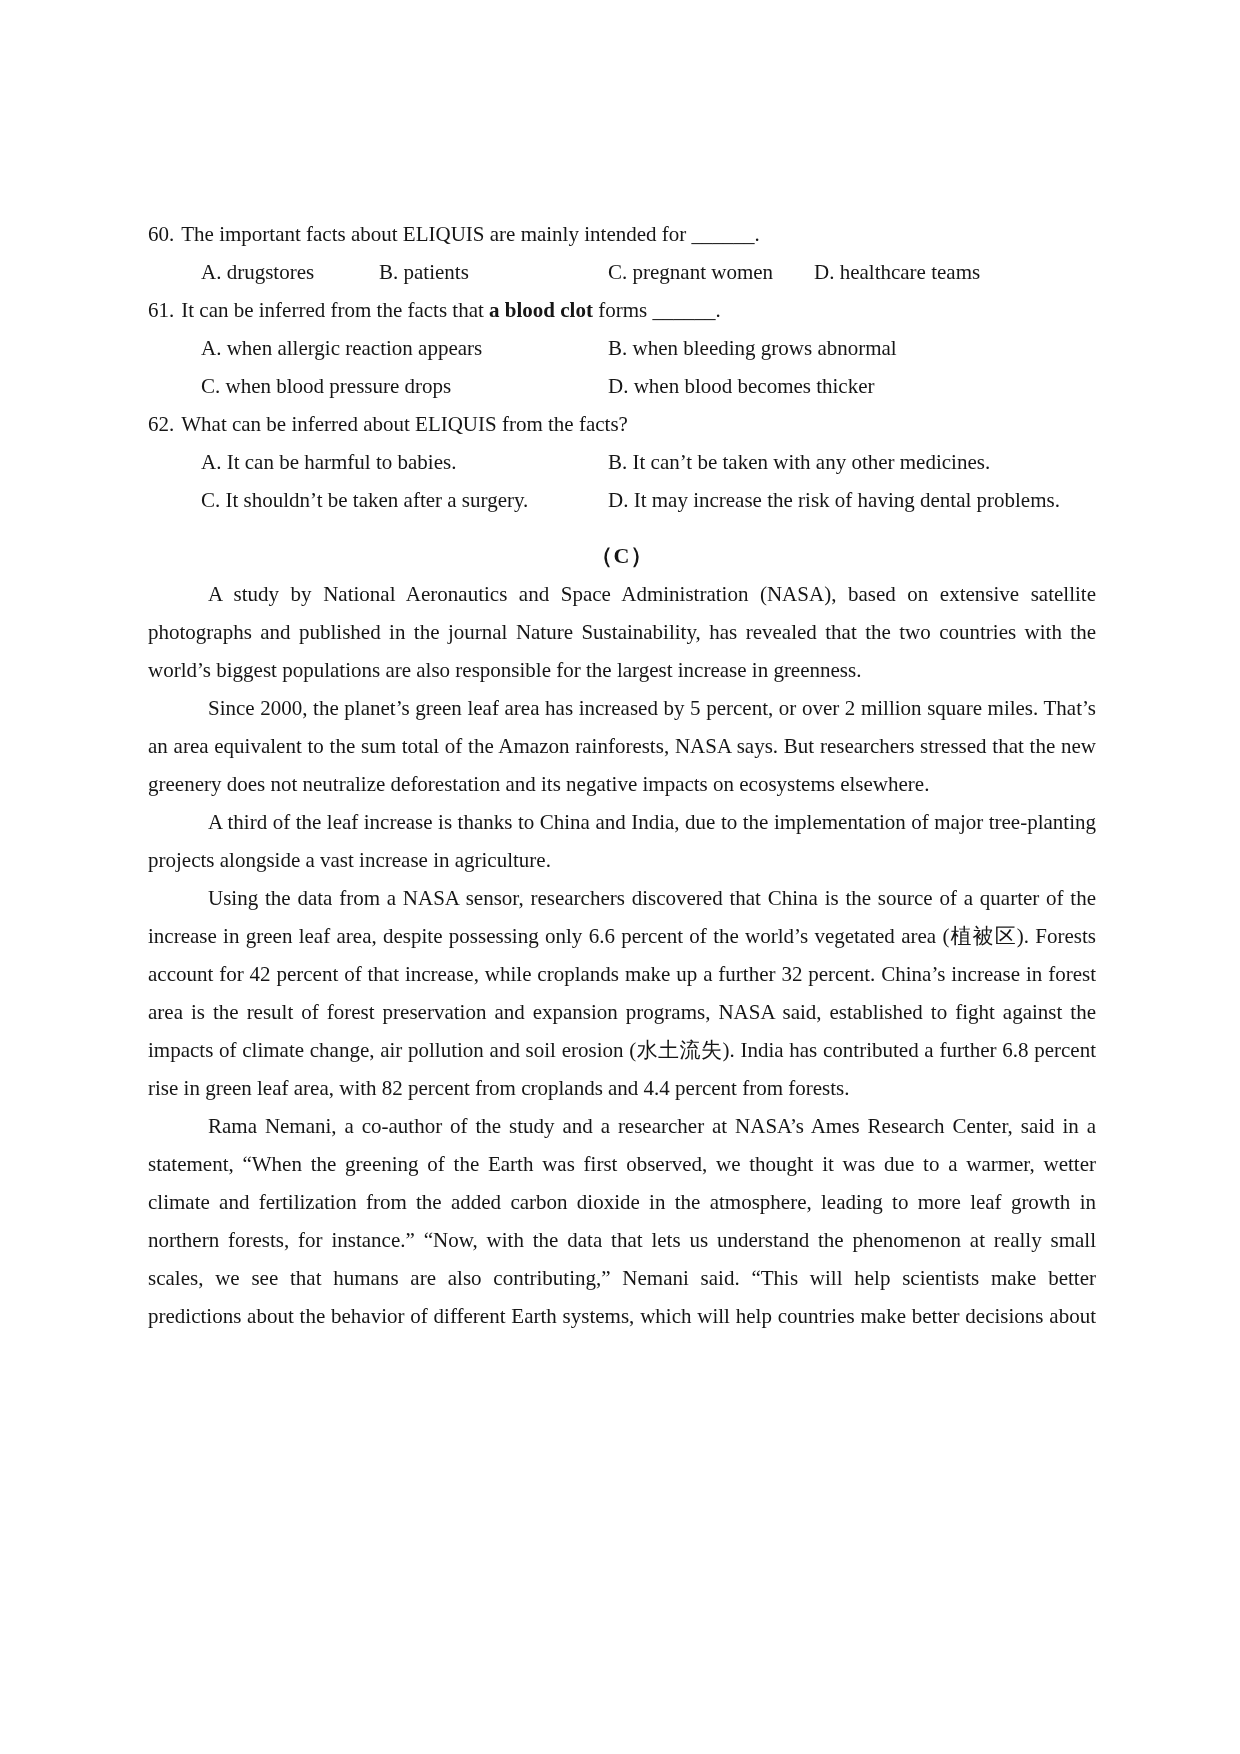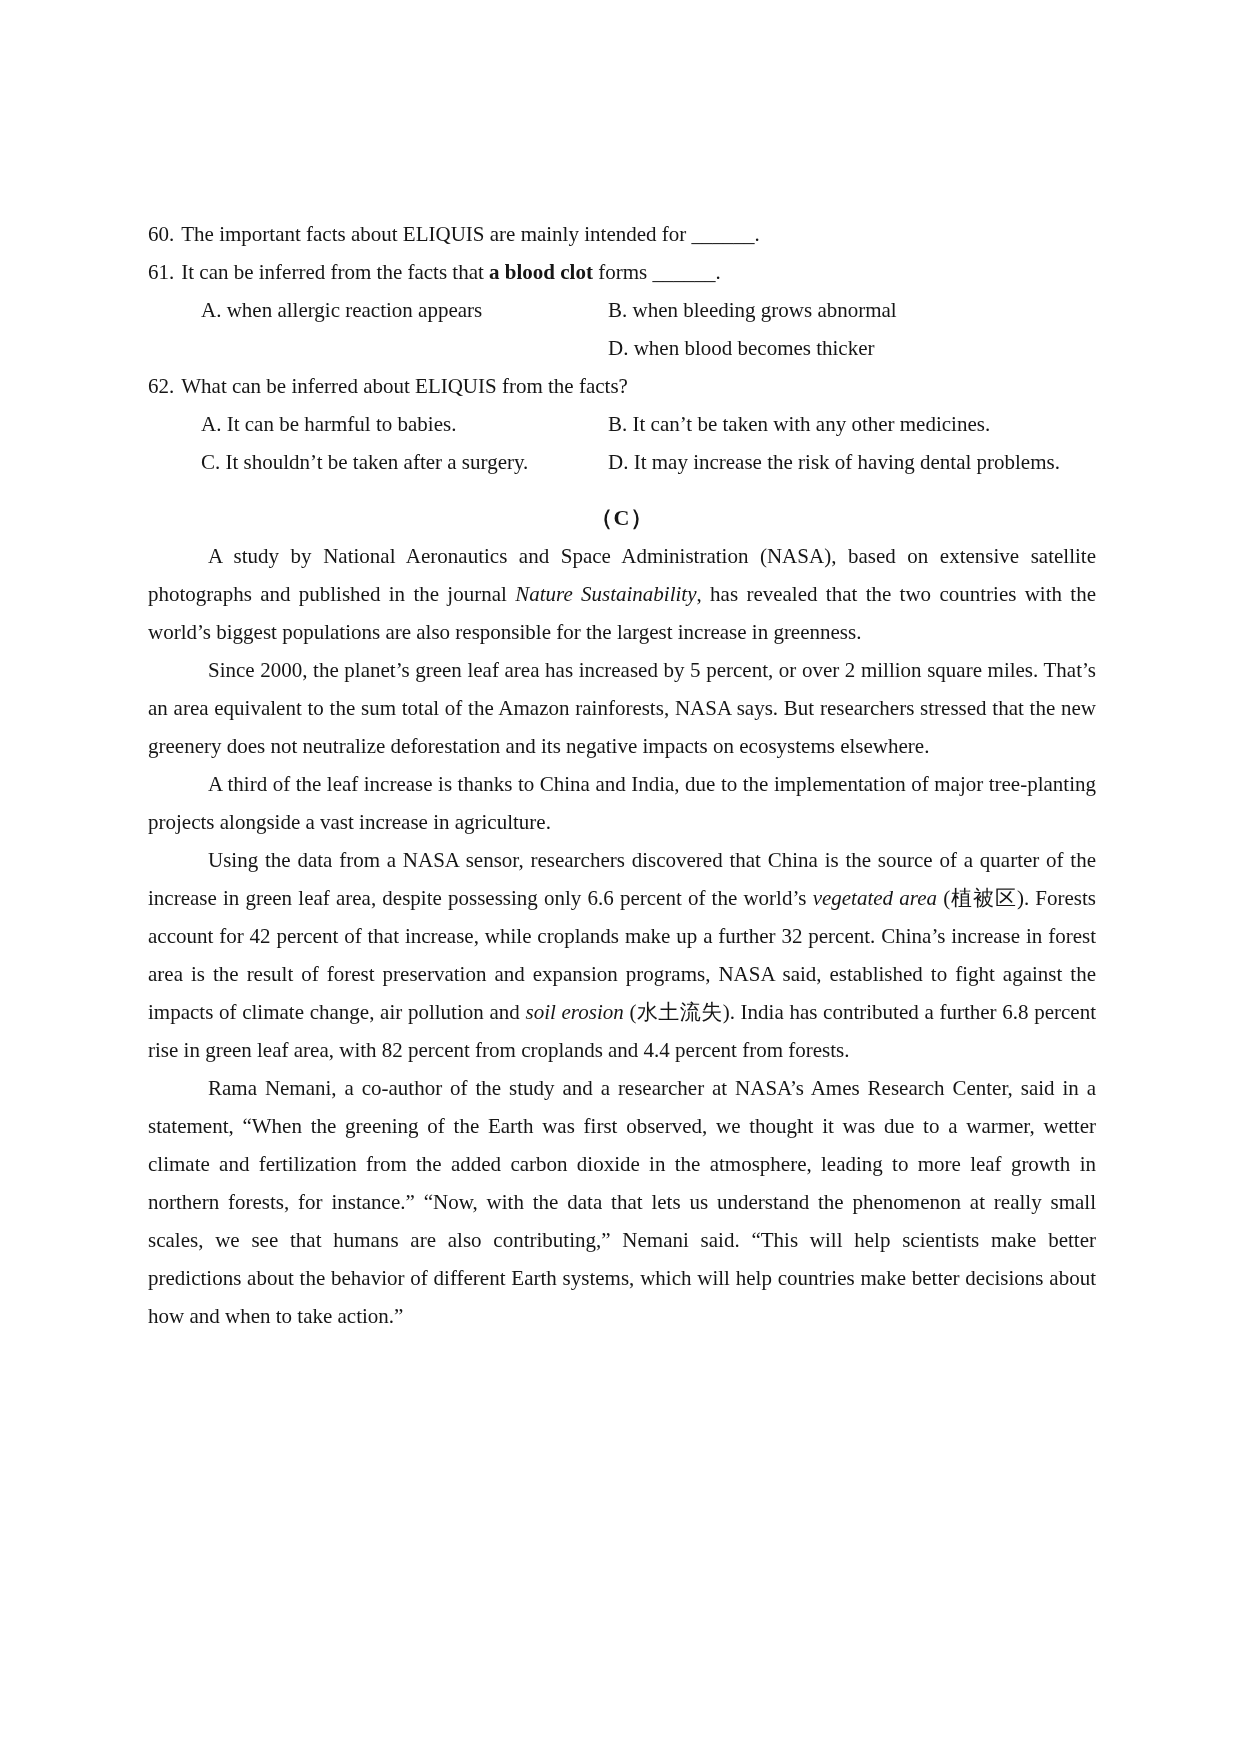--- a/index.html
+++ b/index.html
@@ -33,48 +33,55 @@
     font-size:22px;
     line-height:38px;
     letter-spacing:1px;
   }
   .para{
     margin:0;
     text-align:justify;
     text-indent:60px;
     line-height:38px;
   }
-  .italic{font-style:italic;}
+  .italic{}
   .bold{font-weight:bold;}
 
   .footer{
     position:absolute;
     top:1548px;left:0;width:1240px;
     text-align:center;
     font-size:21px;
     line-height:24px;
     color:#1f1f1f;
   }
 </style>
 </head>
 <body>
 
 <div class="page">
   <div class="content">
 
     <section>
 
       <div class="q-stem"><span class="q-num">60.</span><span><span>The important facts about ELIQUIS are mainly intended for ______.</span></span></div>
+      <div class="opt-row">
+        <span class="opt c1">A. drugstores</span>
+        <span class="opt c2">B. patients</span>
+        <span class="opt c3">C. pregnant women</span>
+        <span class="opt c4">D. healthcare teams</span>
+      </div>
 
       <div class="q-stem"><span class="q-num">61.</span><span><span>It can be inferred from the facts that </span><span class="bold">a blood clot</span><span> forms ______.</span></span></div>
       <div class="opt-row">
         <span class="opt colL">A. when allergic reaction appears</span>
         <span class="opt colR">B. when bleeding grows abnormal</span>
       </div>
       <div class="opt-row">
+        <span class="opt colL">C. when blood pressure drops</span>
         <span class="opt colR">D. when blood becomes thicker</span>
       </div>
 
       <div class="q-stem"><span class="q-num">62.</span><span><span>What can be inferred about ELIQUIS from the facts?</span></span></div>
       <div class="opt-row">
         <span class="opt colR">B. It can’t be taken with any other medicines.</span>
         <span class="opt colL">A. It can be harmful to babies.</span>
       </div>
       <div class="opt-row">
         <span class="opt colL">C. It shouldn’t be taken after a surgery.</span>

